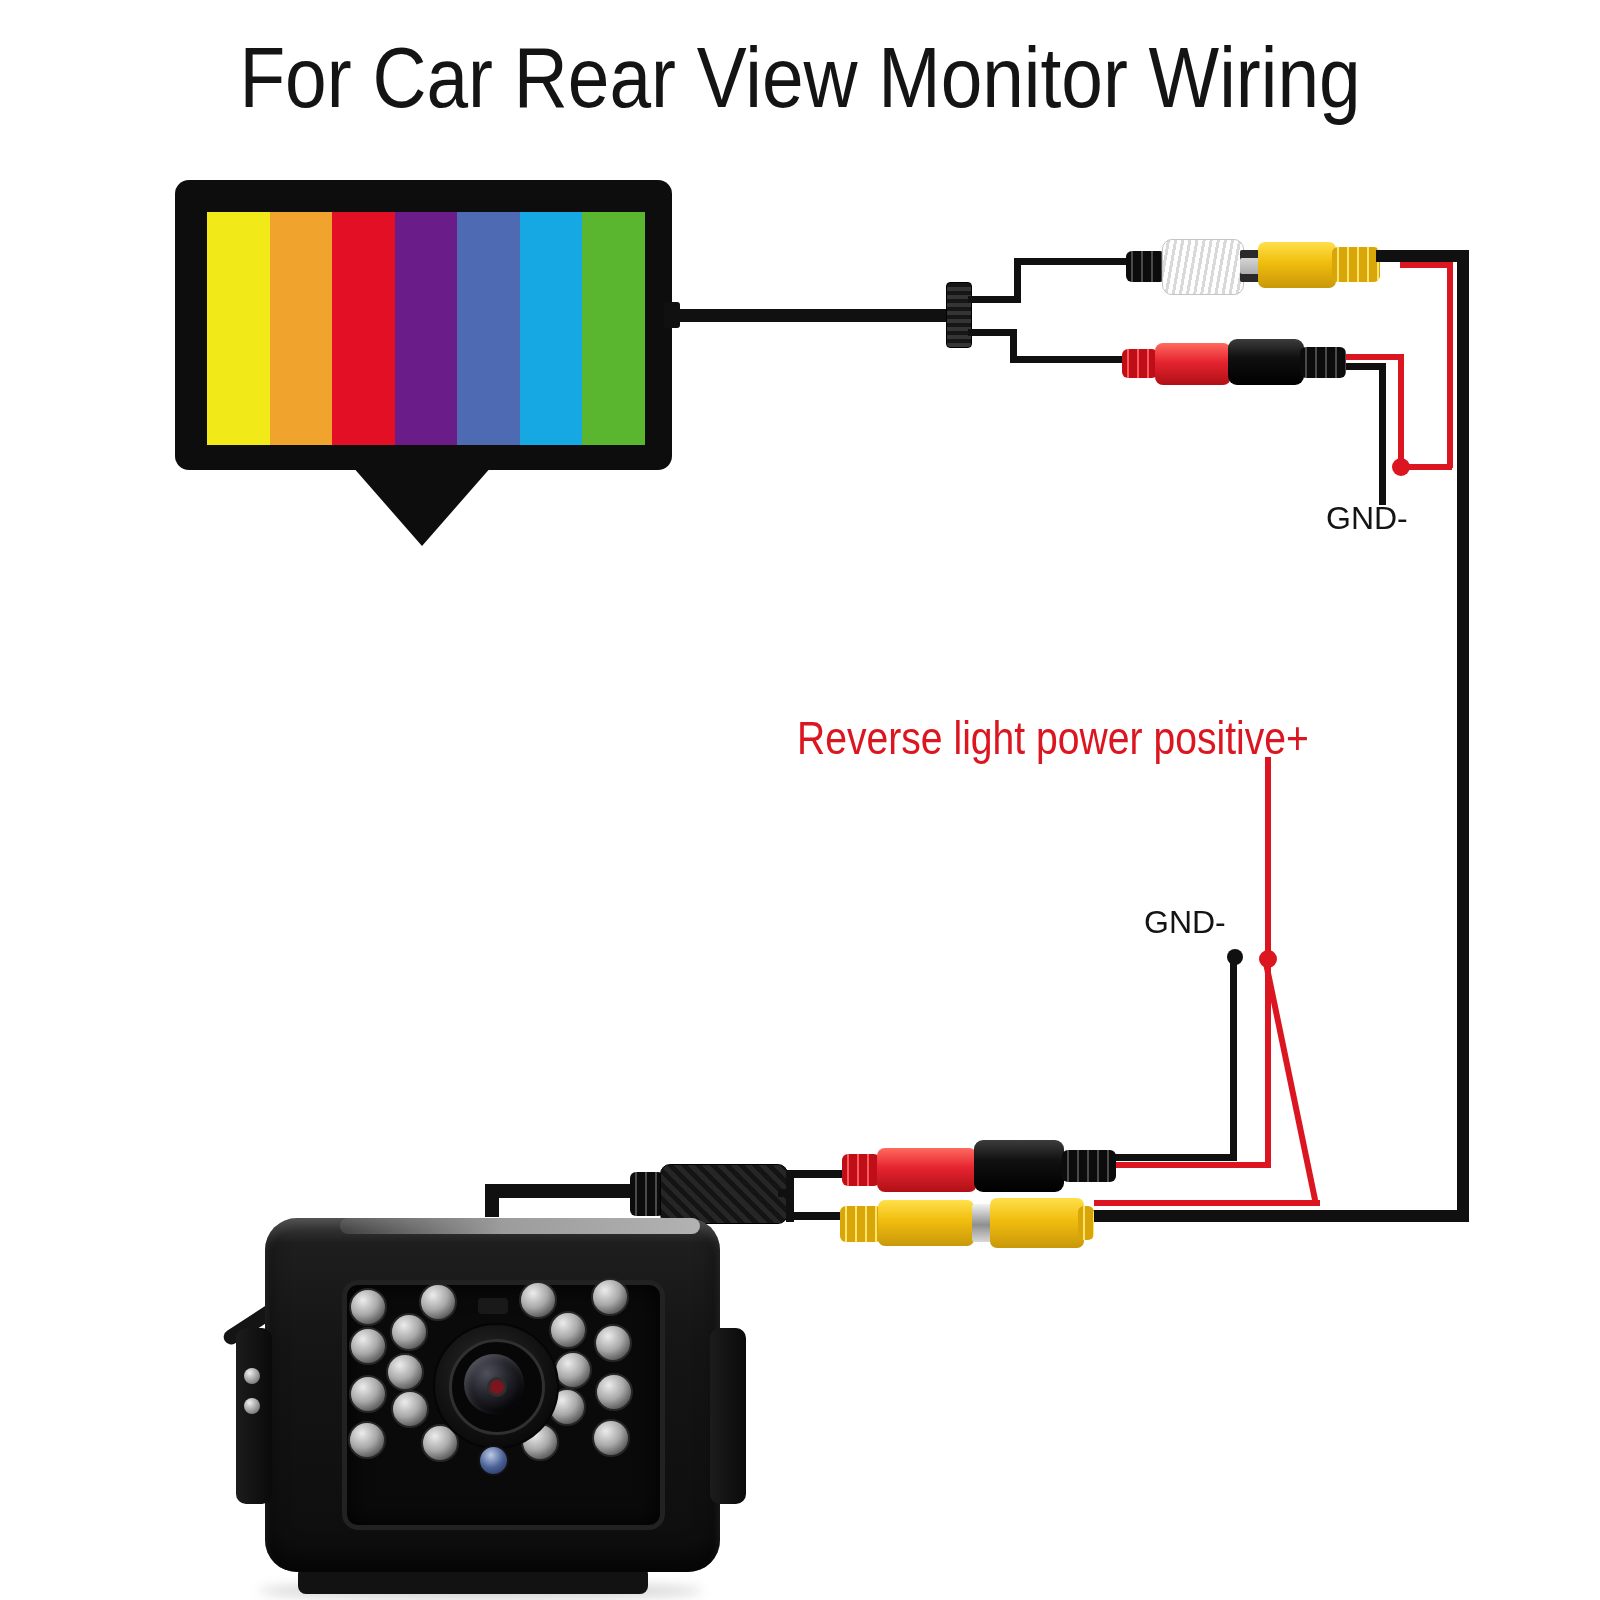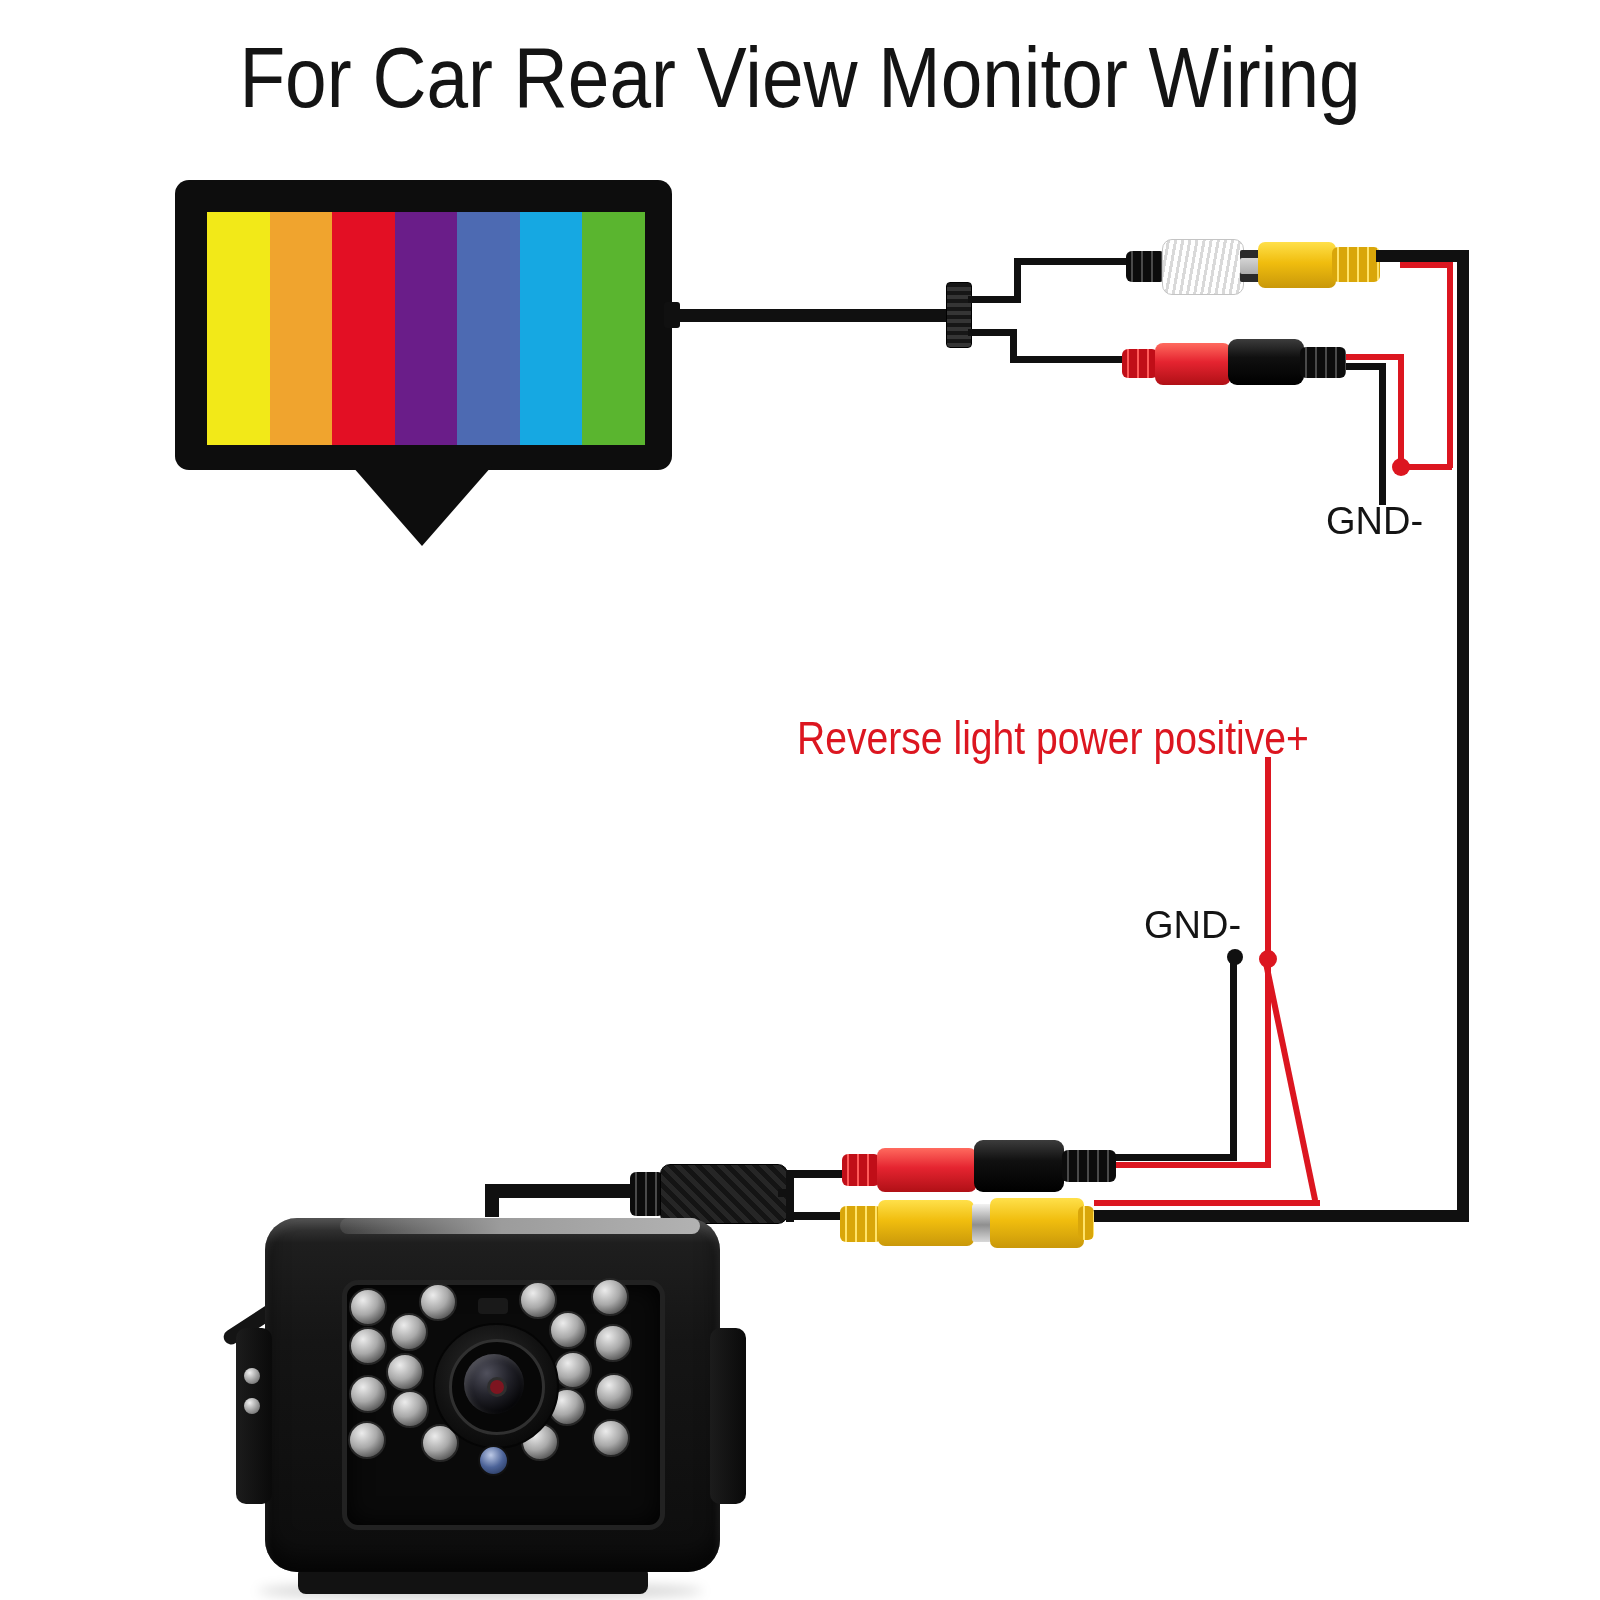--- a/index.html
+++ b/index.html
@@ -3,21 +3,21 @@
 <meta charset="utf-8">
 <style>
   html,body{margin:0;padding:0;background:#ffffff;}
   #canvas{position:relative;width:1492px;height:1600px;background:#fff;overflow:hidden;
           font-family:"Liberation Sans", sans-serif;}
   .abs{position:absolute;}
   
   .title{top:28px;left:0;width:1600px;text-align:center;font-size:86px;font-weight:400;
          color:var(--ink);transform:scaleX(.87);transform-origin:center;white-space:nowrap;}
   .monitor-label{top:551px;left:198px;width:500px;text-align:center;font-size:58px;color:var(--ink);white-space:nowrap;}
-  .gnd{font-size:38px;color:var(--ink);white-space:nowrap;}
+  .gnd{font-size:32px;color:var(--ink);white-space:nowrap;}
   .gnd-top{left:1326px;top:500px;}
   .gnd-mid{left:1144px;top:904px;}
   .rev-label{left:797px;top:711px;font-size:46px;color:var(--wire-red);white-space:nowrap;
              transform:scaleX(.85);transform-origin:0 0;}
   
   .bezel{left:175px;top:180px;width:497px;height:290px;background:#0d0d0d;border-radius:14px;}
   .screen{left:207px;top:212px;width:438px;height:233px;display:flex;overflow:hidden;}
   .screen>div{flex:1;}
   .pointer{left:352px;top:466px;width:0;height:0;border-left:70px solid transparent;
            border-right:70px solid transparent;border-top:80px solid #0d0d0d;}

